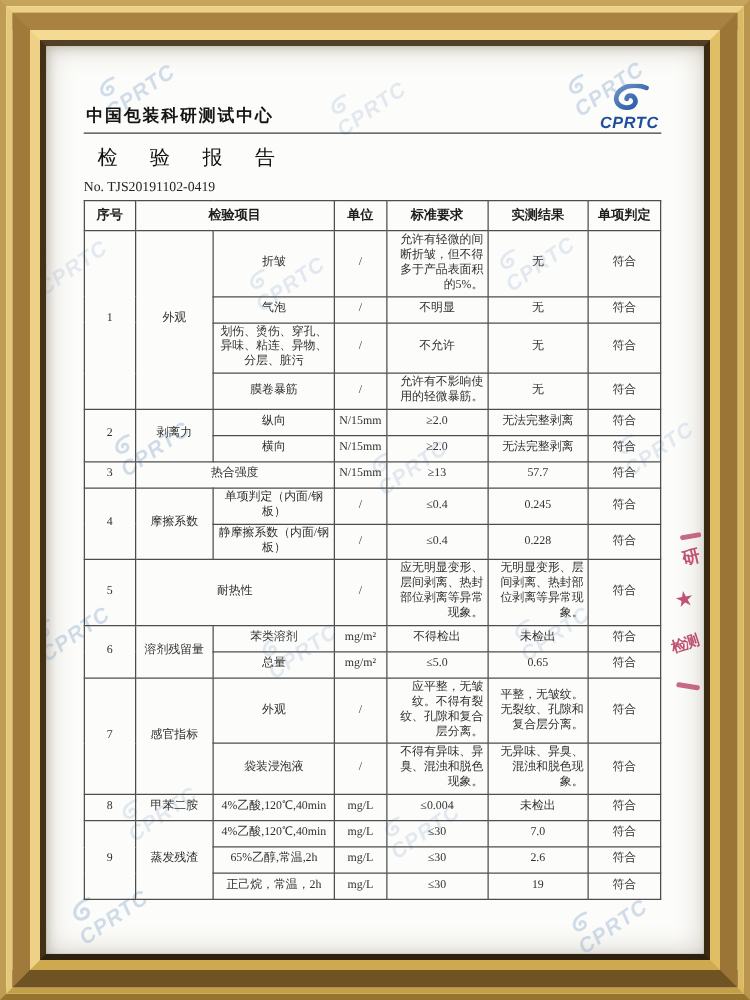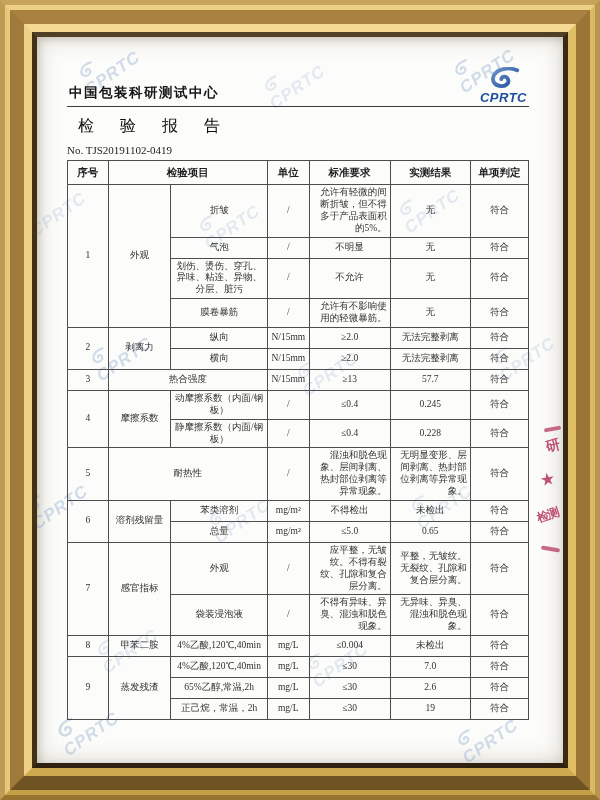--- a/index.html
+++ b/index.html
@@ -270,39 +270,39 @@
       <td colspan="2">热合强度</td>
       <td>N/15mm</td>
       <td>≥13</td>
       <td>57.7</td>
       <td>符合</td>
     </tr>
 
     <tr class="h26">
       <td rowspan="2">4</td>
       <td rowspan="2">摩擦系数</td>
-      <td>动摩擦系数（内面/钢板）</td>
+      <td>单项判定（内面/钢板）</td>
       <td>/</td>
       <td>≤0.4</td>
       <td>0.245</td>
       <td>符合</td>
     </tr>
     <tr class="h26">
       <td>静摩擦系数（内面/钢板）</td>
       <td>/</td>
       <td>≤0.4</td>
       <td>0.228</td>
       <td>符合</td>
     </tr>
 
     <tr>
       <td>5</td>
       <td colspan="2">耐热性</td>
       <td>/</td>
-      <td class="al">混浊和脱色现象、层间剥离、热封部位剥离等异常现象。</td>
+      <td class="al">应无明显变形、层间剥离、热封部位剥离等异常现象。</td>
       <td class="al">无明显变形、层间剥离、热封部位剥离等异常现象。</td>
       <td>符合</td>
     </tr>
 
     <tr class="h22">
       <td rowspan="2">6</td>
       <td rowspan="2">溶剂残留量</td>
       <td>苯类溶剂</td>
       <td>mg/m²</td>
       <td>不得检出</td>

